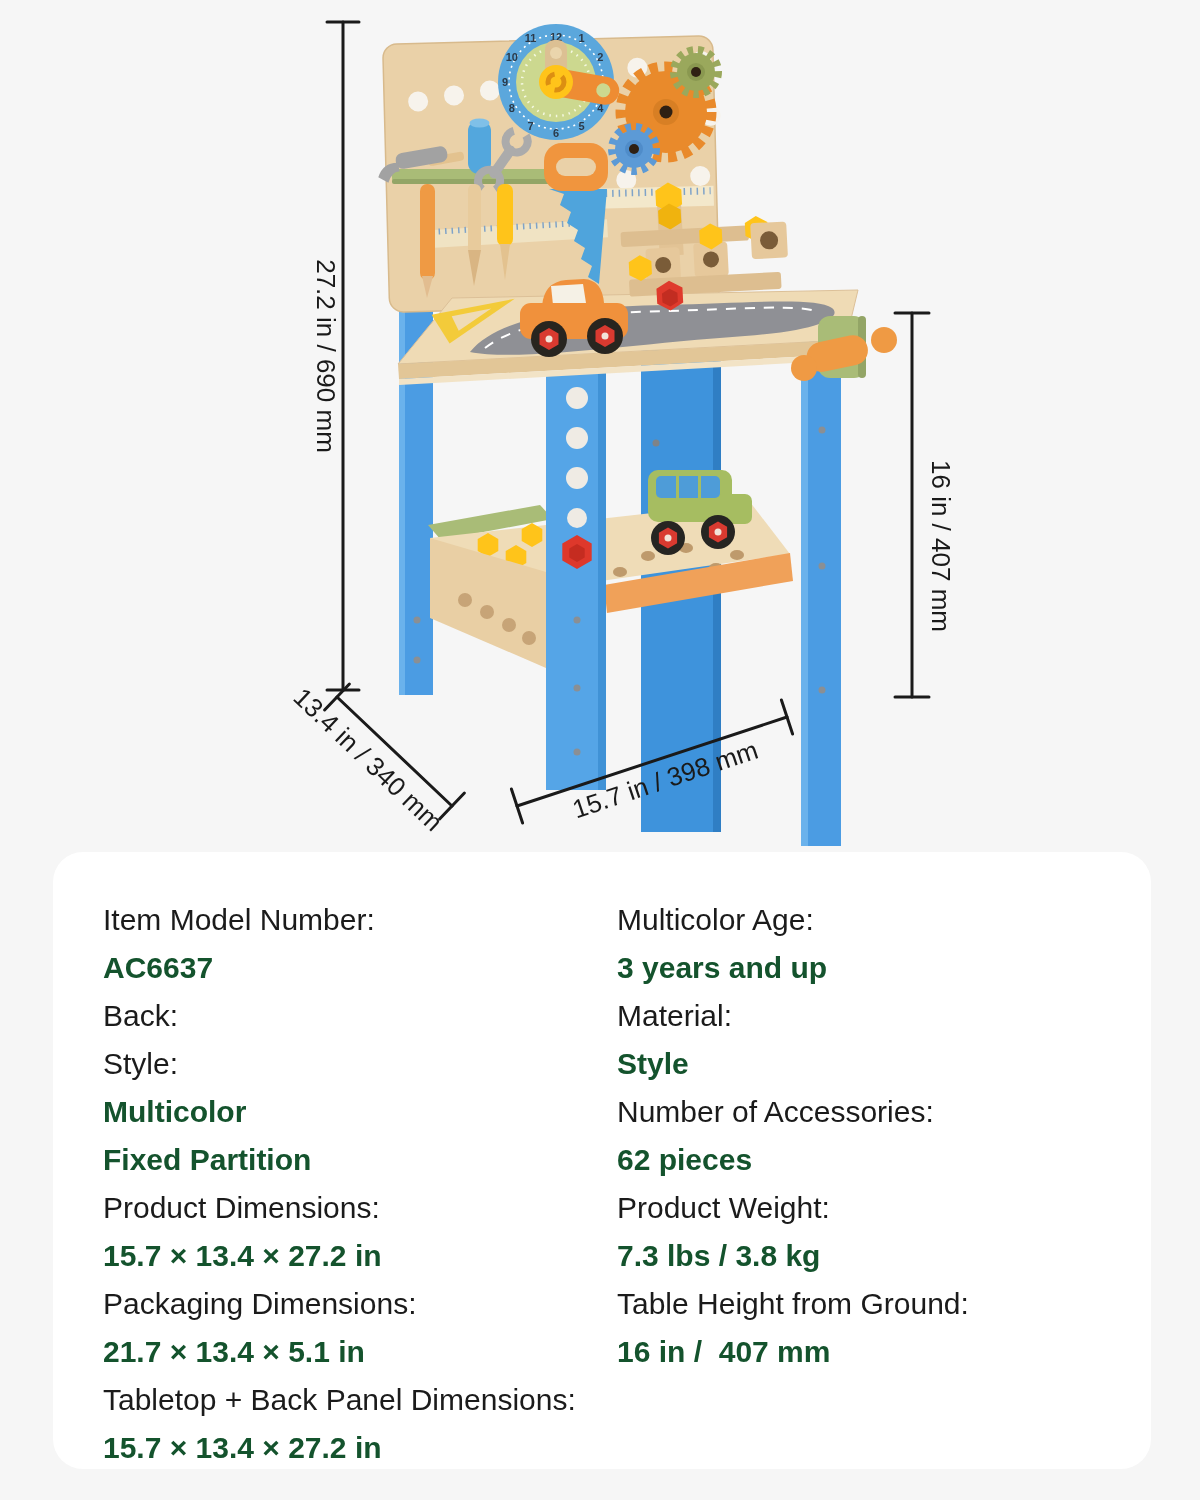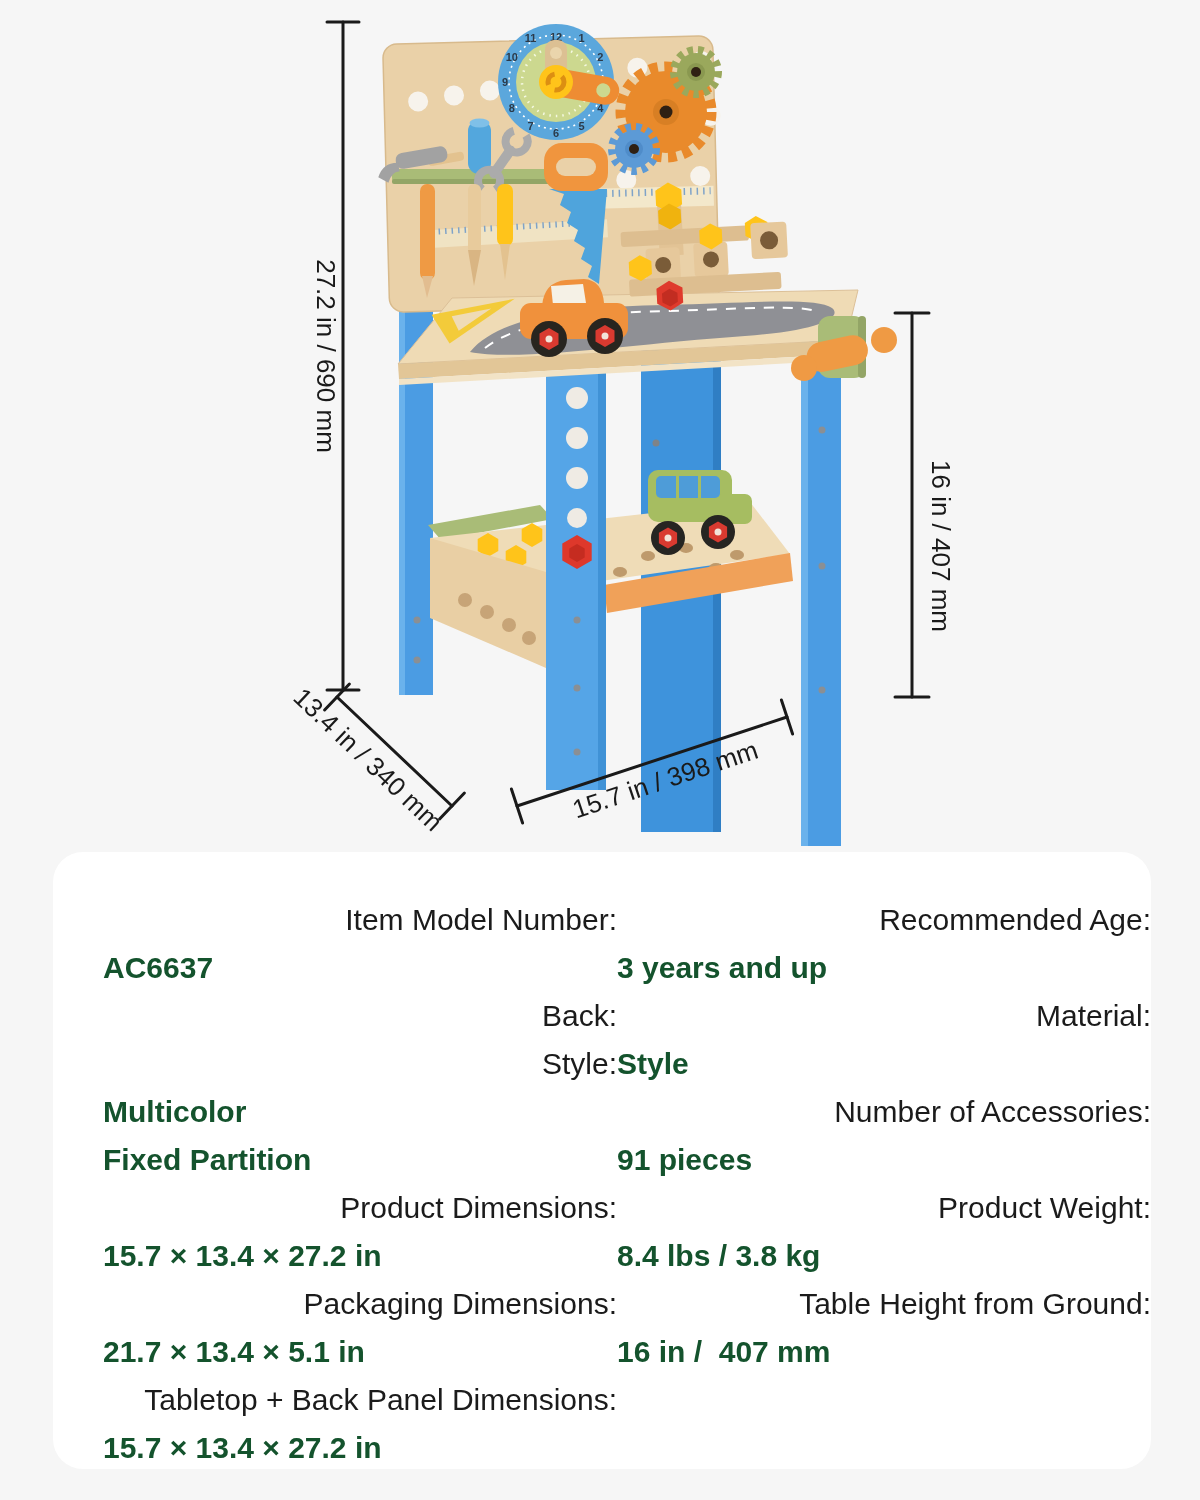--- a/index.html
+++ b/index.html
@@ -16,21 +16,21 @@
     width:1098px;height:617px;
     background:#FFFFFF;border-radius:30px;
     box-sizing:border-box;
     padding:44px 0 0 50px;
     display:flex;
   }
   .spec-col{display:flex;flex-direction:column;}
   .spec-col.left{width:514px;}
   .spec-col.right{flex:1;}
   .spec-row{height:48px;line-height:48px;white-space:pre;font-size:30px;}
-  .lbl{color:#1B1B1B;font-weight:400;text-align:right;}
+  .lbl{color:#1B1B1B;font-weight:400;}
   .val{color:#14532d;font-weight:700;}
   svg text.dim{
     font-family:"Liberation Sans", sans-serif;
     font-size:26px;fill:#1A1A1A;
   }
   svg text.clocknum{
     font-family:"Liberation Sans", sans-serif;
     font-size:11px;font-weight:bold;fill:#2B3A4A;
   }
 </style>
@@ -304,24 +304,24 @@
     <div class="spec-row val">Multicolor</div>
     <div class="spec-row val">Fixed Partition</div>
     <div class="spec-row lbl">Product Dimensions:</div>
     <div class="spec-row val">15.7 × 13.4 × 27.2 in</div>
     <div class="spec-row lbl">Packaging Dimensions:</div>
     <div class="spec-row val">21.7 × 13.4 × 5.1 in</div>
     <div class="spec-row lbl">Tabletop + Back Panel Dimensions:</div>
     <div class="spec-row val">15.7 × 13.4 × 27.2 in</div>
   </div>
   <div class="spec-col right">
-    <div class="spec-row lbl">Recommended Age:</div>
+    <div class="spec-row lbl">Multicolor Age:</div>
     <div class="spec-row val">3 years and up</div>
     <div class="spec-row lbl">Material:</div>
     <div class="spec-row val">Style</div>
     <div class="spec-row lbl">Number of Accessories:</div>
-    <div class="spec-row val">91 pieces</div>
+    <div class="spec-row val">62 pieces</div>
     <div class="spec-row lbl">Product Weight:</div>
-    <div class="spec-row val">8.4 lbs / 3.8 kg</div>
+    <div class="spec-row val">7.3 lbs / 3.8 kg</div>
     <div class="spec-row lbl">Table Height from Ground:</div>
     <div class="spec-row val">16 in /  407 mm</div>
   </div>
 </div>
 
 </body></html>

